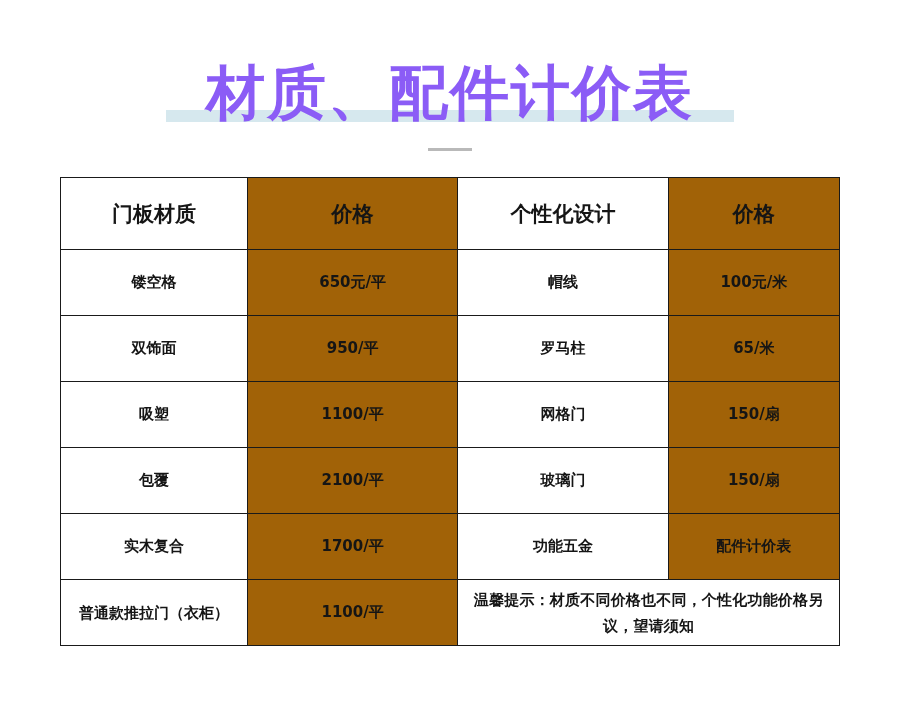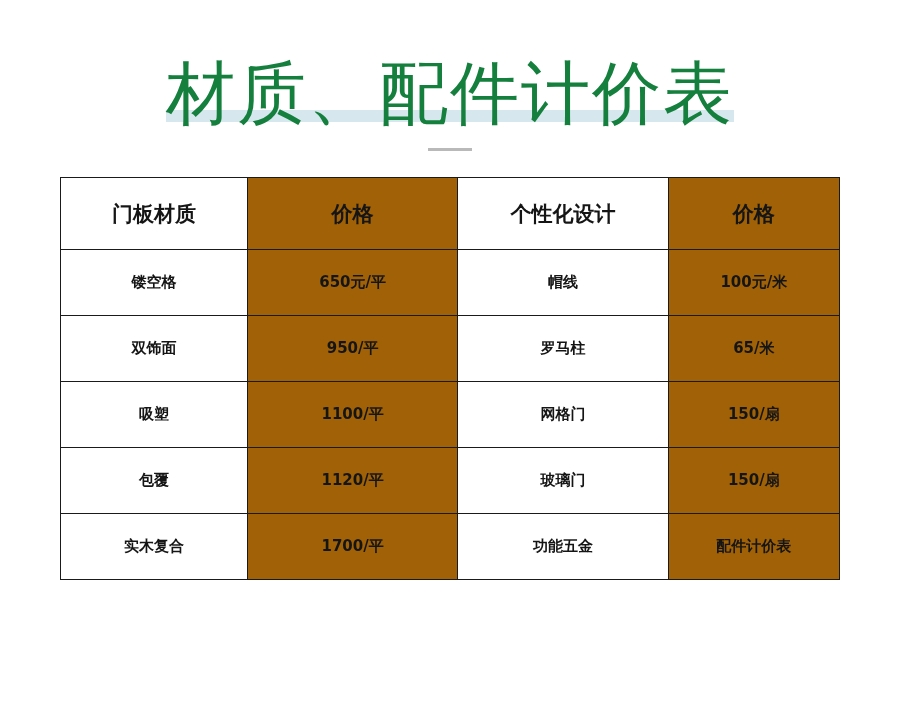--- a/index.html
+++ b/index.html
@@ -24,25 +24,25 @@
     position: relative;
     text-align: center;
     padding-top: 62px;
     height: 110px;
     box-sizing: border-box;
   }
   .title {
     position: relative;
     display: inline-block;
     font-family: "DejaVu Sans", sans-serif;
-    font-weight: normal;
-    font-size: 69px;
+    font-weight: bold;
+    font-size: 59px;
     line-height: 62px;
     letter-spacing: 2px;
-    color: #15803d;
+    color: #8b5cf6;
     z-index: 2;
   }
   .title-underline {
     position: absolute;
     left: 50%;
     transform: translateX(-50%);
     top: 110px;
     width: 568px;
     height: 12px;
     background: #d6e8ee;
@@ -141,28 +141,33 @@
 
       <tr>
         <td class="plain">吸塑</td>
         <td class="shade">1100/平</td>
         <td class="plain">网格门</td>
         <td class="shade">150/扇</td>
       </tr>
 
       <tr>
         <td class="plain">包覆</td>
-        <td class="shade">1120/平</td>
+        <td class="shade">2100/平</td>
         <td class="plain">玻璃门</td>
         <td class="shade">150/扇</td>
       </tr>
 
       <tr>
         <td class="plain">实木复合</td>
         <td class="shade">1700/平</td>
         <td class="plain">功能五金</td>
         <td class="shade">配件计价表</td>
       </tr>
 
+      <tr>
+        <td class="plain small-label">普通款推拉门（衣柜）</td>
+        <td class="shade">1100/平</td>
+        <td class="plain note" colspan="2">温馨提示：材质不同价格也不同，个性化功能价格另议，望请须知</td>
+      </tr>
     </tbody>
   </table>
 
 </div>
 
 </body></html>

